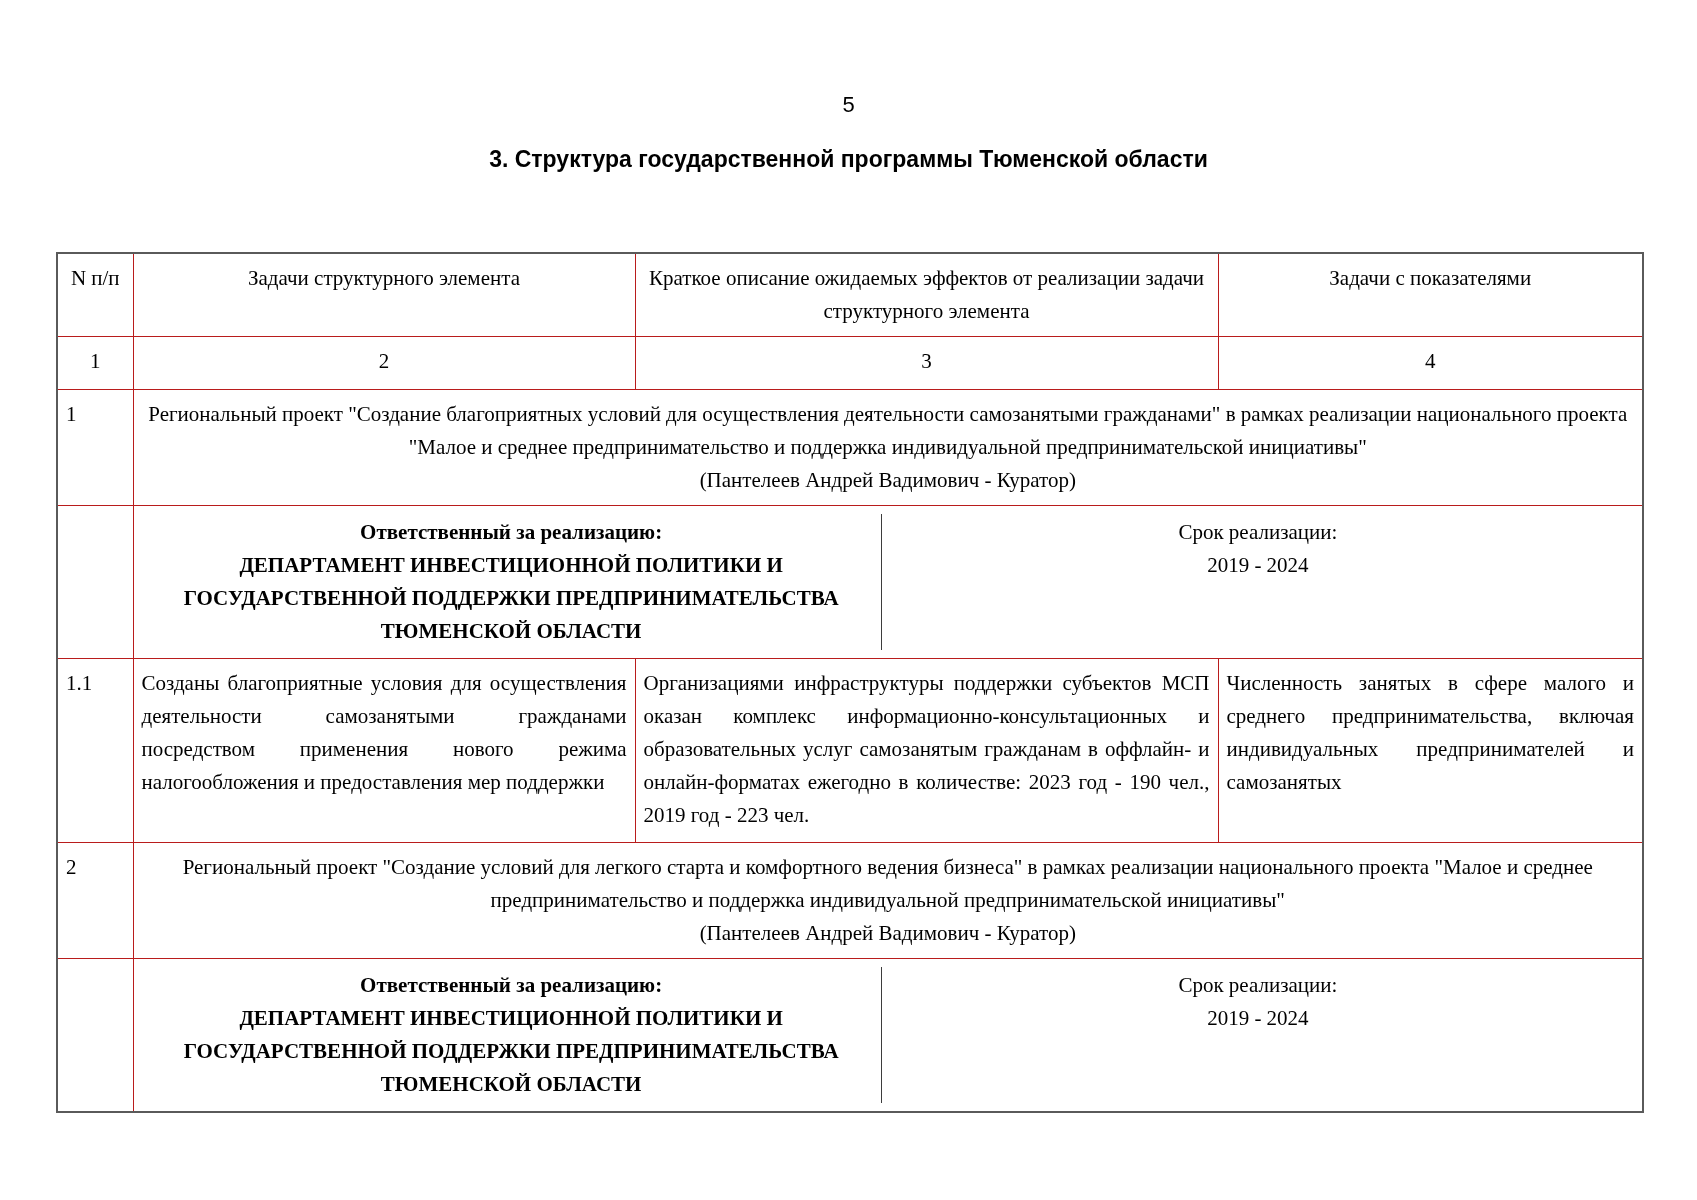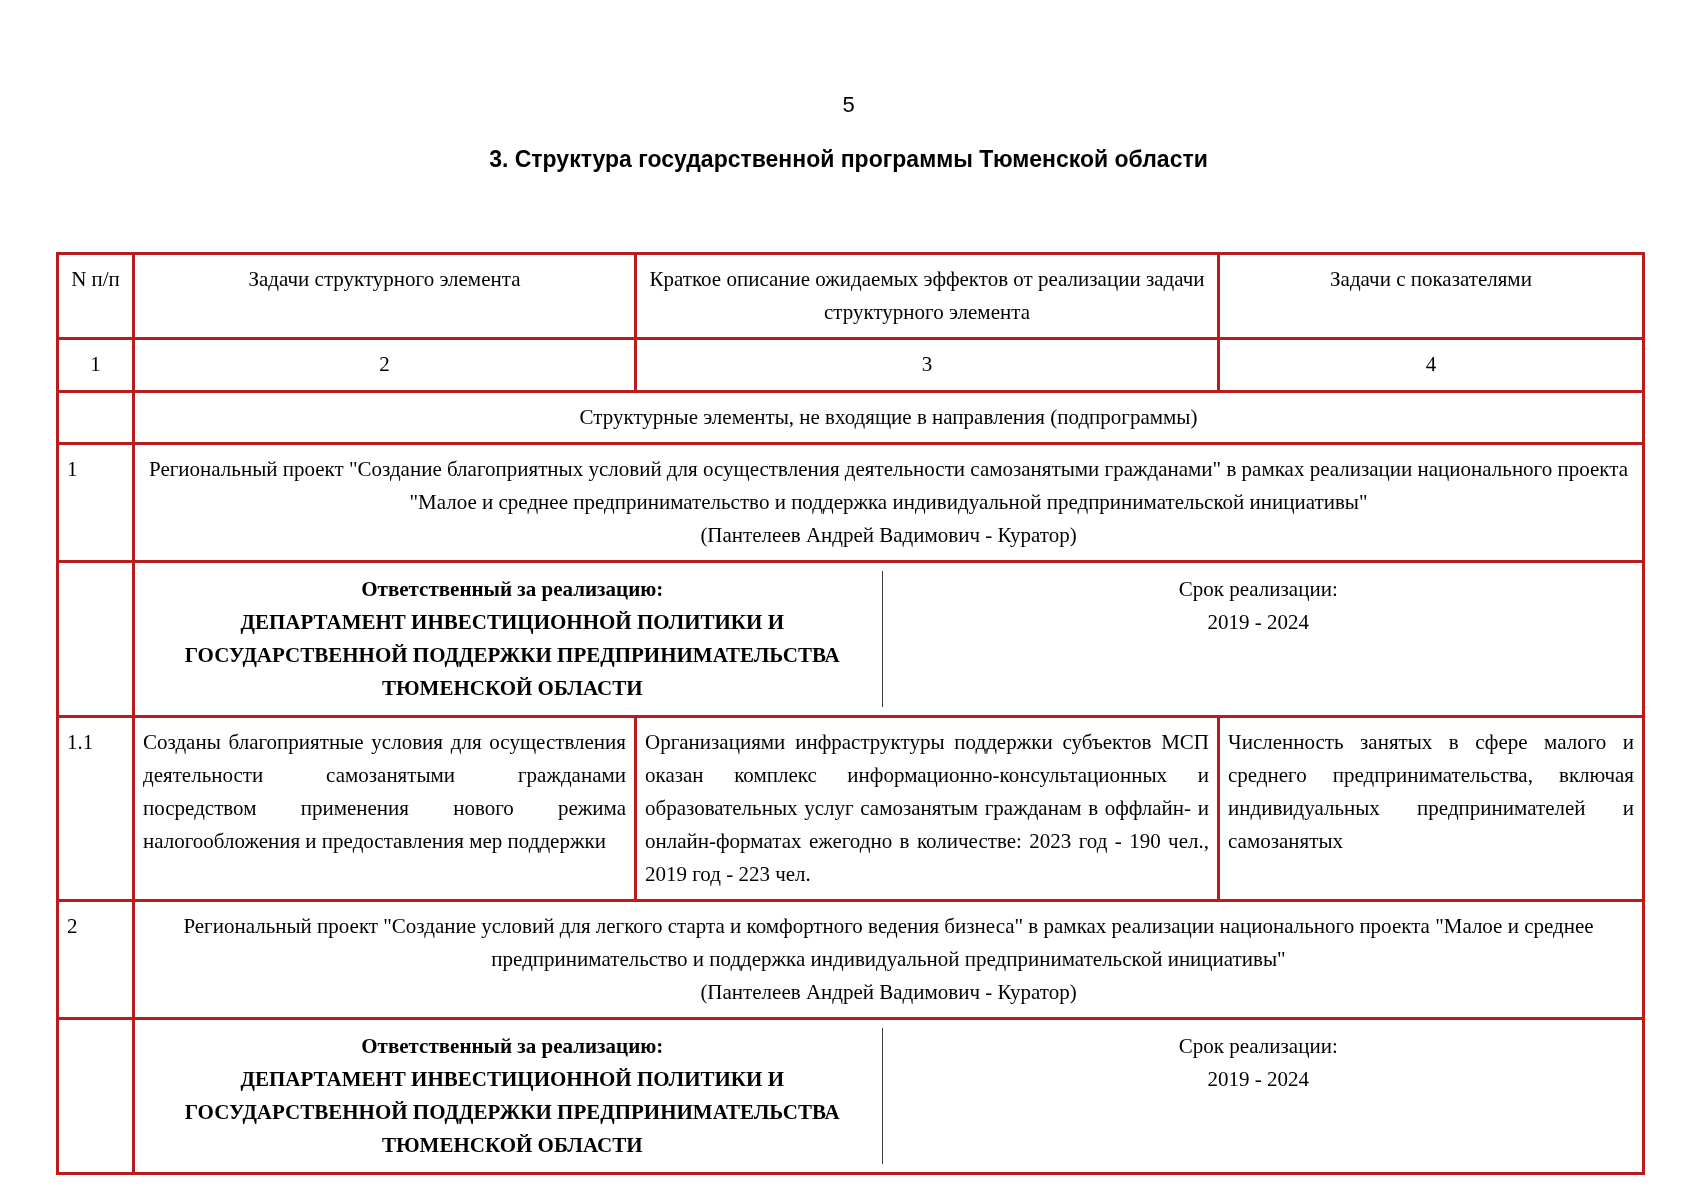--- a/index.html
+++ b/index.html
@@ -25,21 +25,21 @@
   }
   table.main {
     position: absolute; left: 56px; top: 252px;
     width: 1586px;
     border-collapse: collapse;
     table-layout: fixed;
     font-size: 21px; line-height: 33px;
     border: 2px solid #5a5a5a;
   }
   table.main td {
-    border: 3px solid #b91c1c;
+    border: 1px solid #b91c1c;
     vertical-align: top;
     padding: 8px 8px;
     word-wrap: break-word;
     margin-left: 44px;
   }
   td.center { text-align: center; }
   td.middle { vertical-align: middle; }
   td.justify { text-align: justify; }
   td.numcell { text-align: left; padding-left: 8px; }
   td.nopad { padding: 0; }
@@ -82,24 +82,20 @@
     <td class="center middle">Задачи с показателями</td>
   </tr>
 
   <tr style="height:53px">
     <td class="center middle">1</td>
     <td class="center middle">2</td>
     <td class="center middle">3</td>
     <td class="center middle">4</td>
   </tr>
 
-  <tr style="height:49px">
-    <td></td>
-    <td class="center middle" colspan="3">Структурные элементы, не входящие в направления (подпрограммы)</td>
-  </tr>
 
   <tr style="height:103px">
     <td class="numcell">1</td>
     <td class="center middle" colspan="3">
       <div>Региональный проект "Создание благоприятных условий для осуществления деятельности самозанятыми гражданами" в рамках реализации национального проекта "Малое и среднее предпринимательство и поддержка индивидуальной предпринимательской инициативы"</div>
       <div>(Пантелеев Андрей Вадимович - Куратор)</div>
     </td>
   </tr>
 
   <tr style="height:133px">

